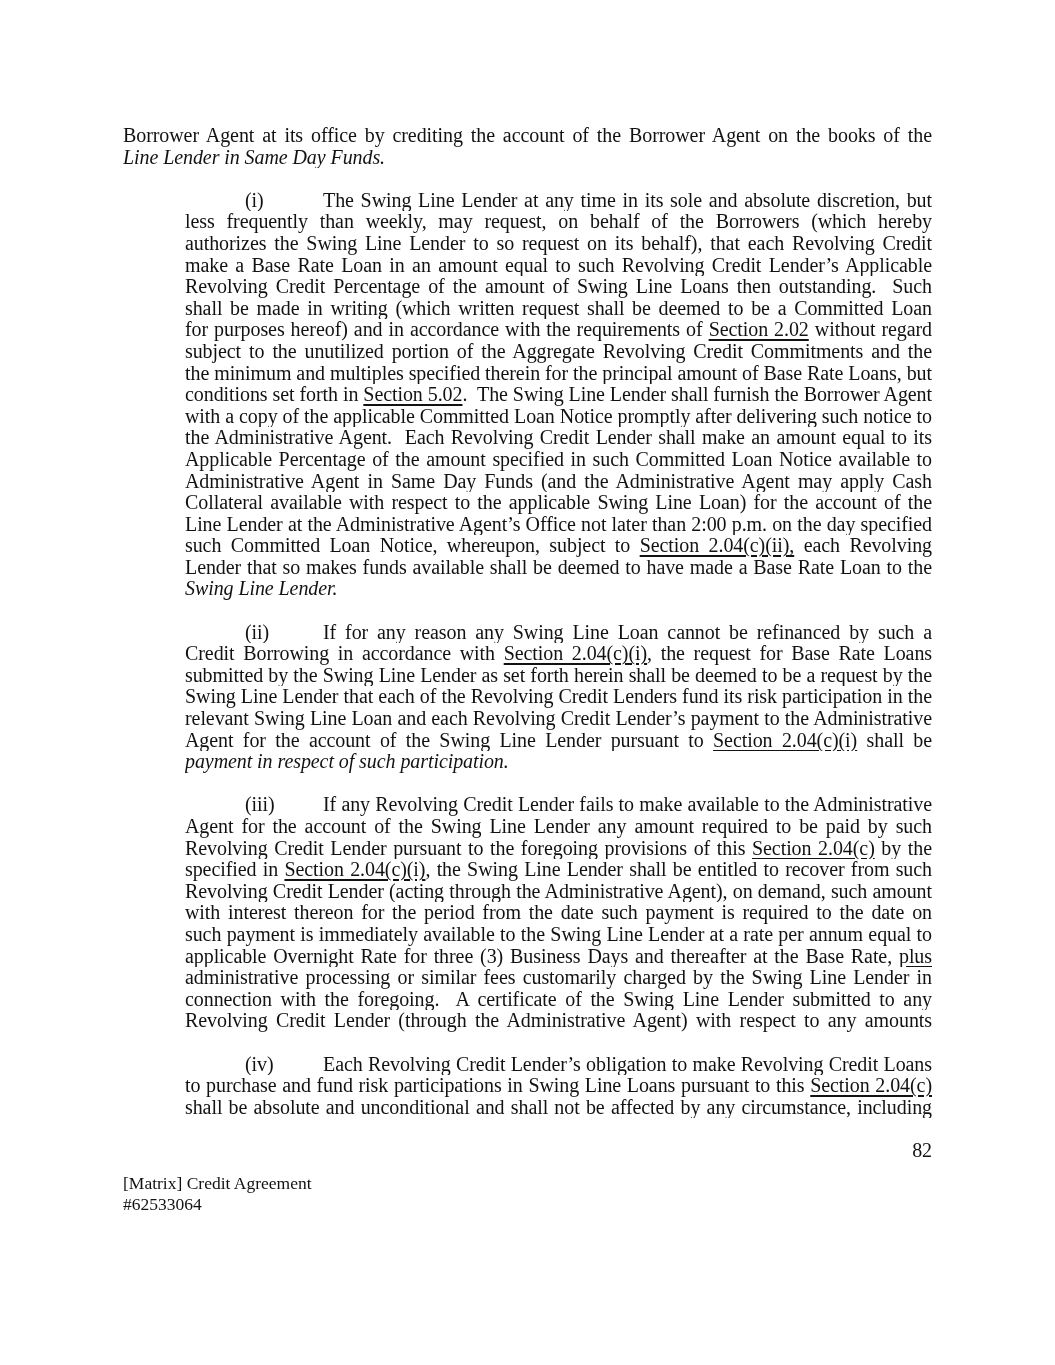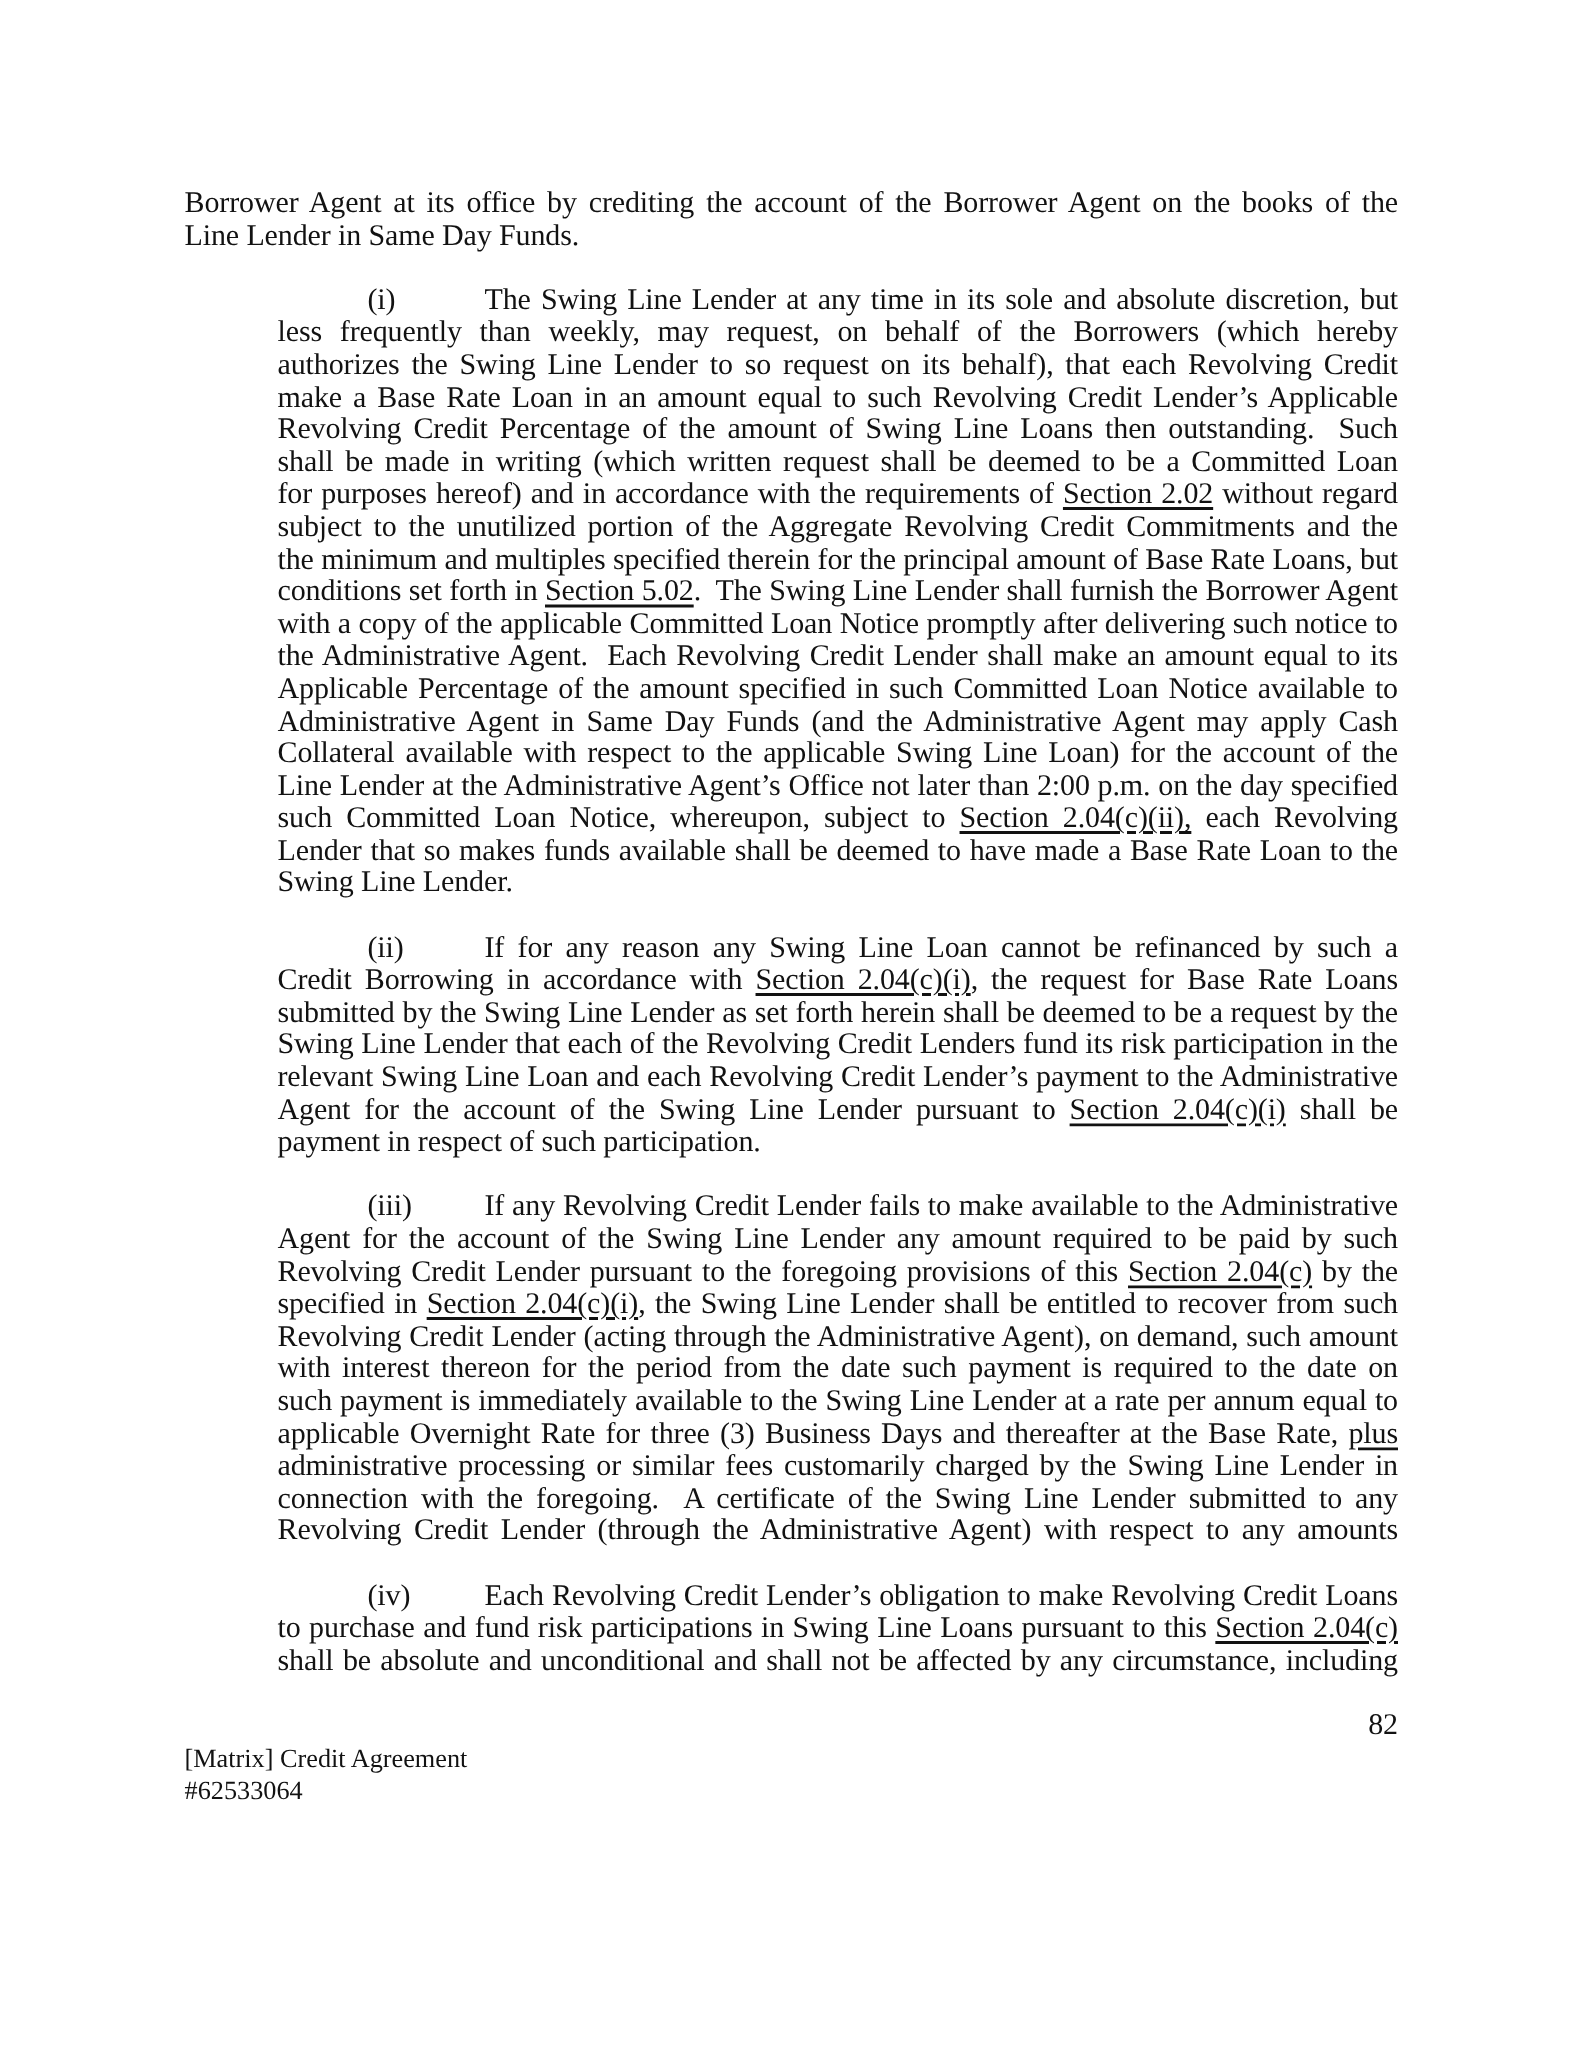--- a/index.html
+++ b/index.html
@@ -22,40 +22,40 @@
     width: 809px;
   }
   .para { margin: 0 0 21.6px 0; }
   .para.roman { margin-left: 62px; }
   .line {
     text-align: justify;
     text-align-last: justify;
     height: 21.6px;
     overflow: hidden;
   }
-  .line.natural { text-align-last: left; }
+  .line.natural { text-align-last: left; font-style: italic; }
   .plabel {
     display: inline-block;
     width: 138px;
     padding-left: 60px;
     box-sizing: border-box;
   }
   .hlabel {
     display: inline-block;
     width: 110px;
     padding-left: 47px;
     box-sizing: border-box;
   }
   .u { text-decoration: underline; text-underline-offset: 3px; }
   .pagenum {
     text-align: right;
     height: 21.6px;
   }
   .footer {
-    margin-top: 0;
+    margin-top: 11px;
     font-size: 17.5px;
     line-height: 21.5px;
     letter-spacing: 0;
   }
 </style>
 </head>
 <body>
 
 <div class="page">
   <div class="content">

